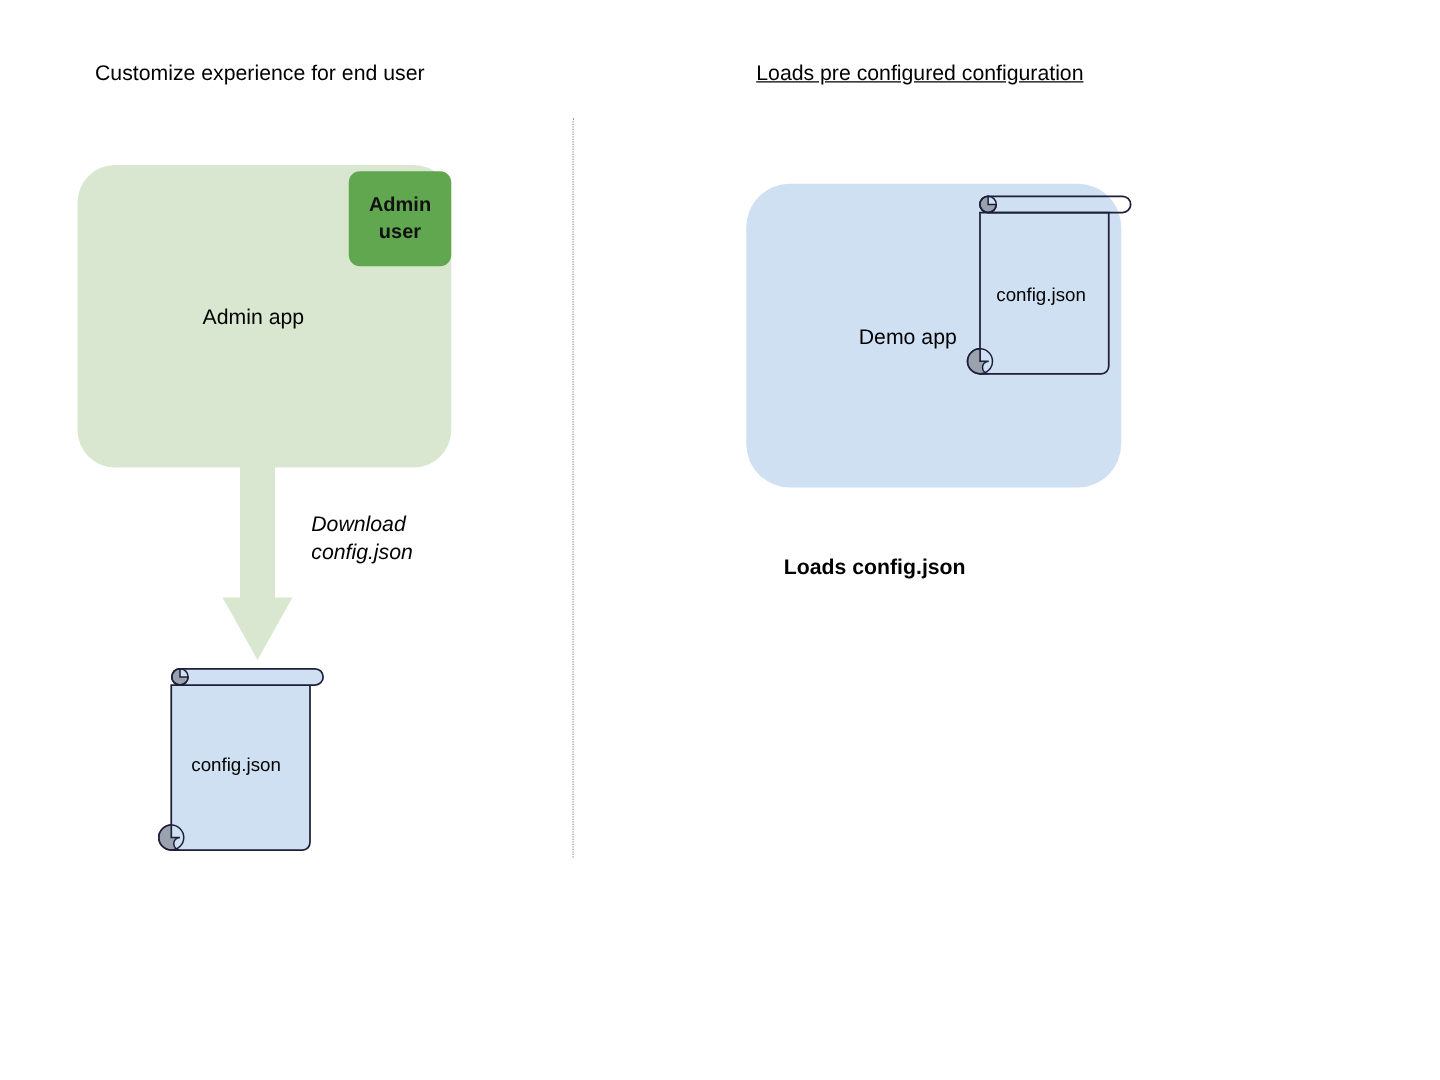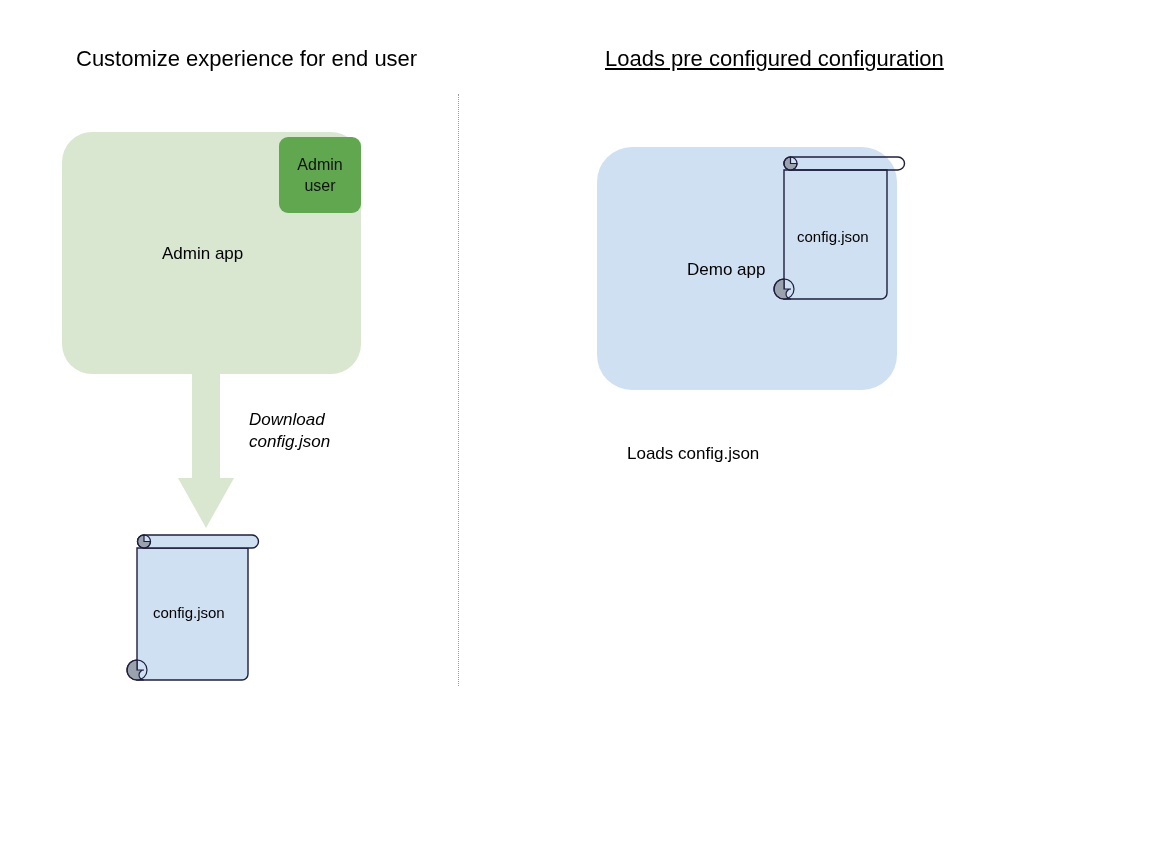--- a/index.html
+++ b/index.html
@@ -17,21 +17,21 @@
   }
 
   .canvas {
     position: absolute;
     inset: 0;
   }
 
   
   .section-title {
     position: absolute;
-    font-size: 22px;
+    font-size: 17px;
     line-height: 20px;
     color: #000000;
     white-space: nowrap;
   }
   #title-left  { left: 76px;  top: 49px; }
   #title-right { left: 605px; top: 49px; text-decoration: underline; }
 
   
   .divider {
     position: absolute;
@@ -83,21 +83,21 @@
     background: #60a750;
     border-radius: 9px;
     display: flex;
     align-items: center;
     justify-content: center;
     text-align: center;
     font-size: 16px;
     line-height: 21px;
     color: #111111;
   }
-  #admin-panel-chip span { display: block; }
+  #admin-panel-chip span { display: block; font-weight: bold; }
 
   
   #download-arrow {
     position: absolute;
     left: 178px;
     top: 370px;
     width: 56px;
     height: 158px;
   }
   .arrow-label {
@@ -128,20 +128,21 @@
 
   
   #loads-caption {
     position: absolute;
     left: 627px;
     top: 444px;
     font-size: 17px;
     line-height: 20px;
     white-space: nowrap;
     color: #000000;
+    font-weight: bold;
   }
 </style>
 </head>
 <body>
 
 <div class="canvas">
 
   <div class="section-title" id="title-left">Customize experience for end user</div>
 
   <div class="section-title" id="title-right">Loads pre configured configuration</div>

